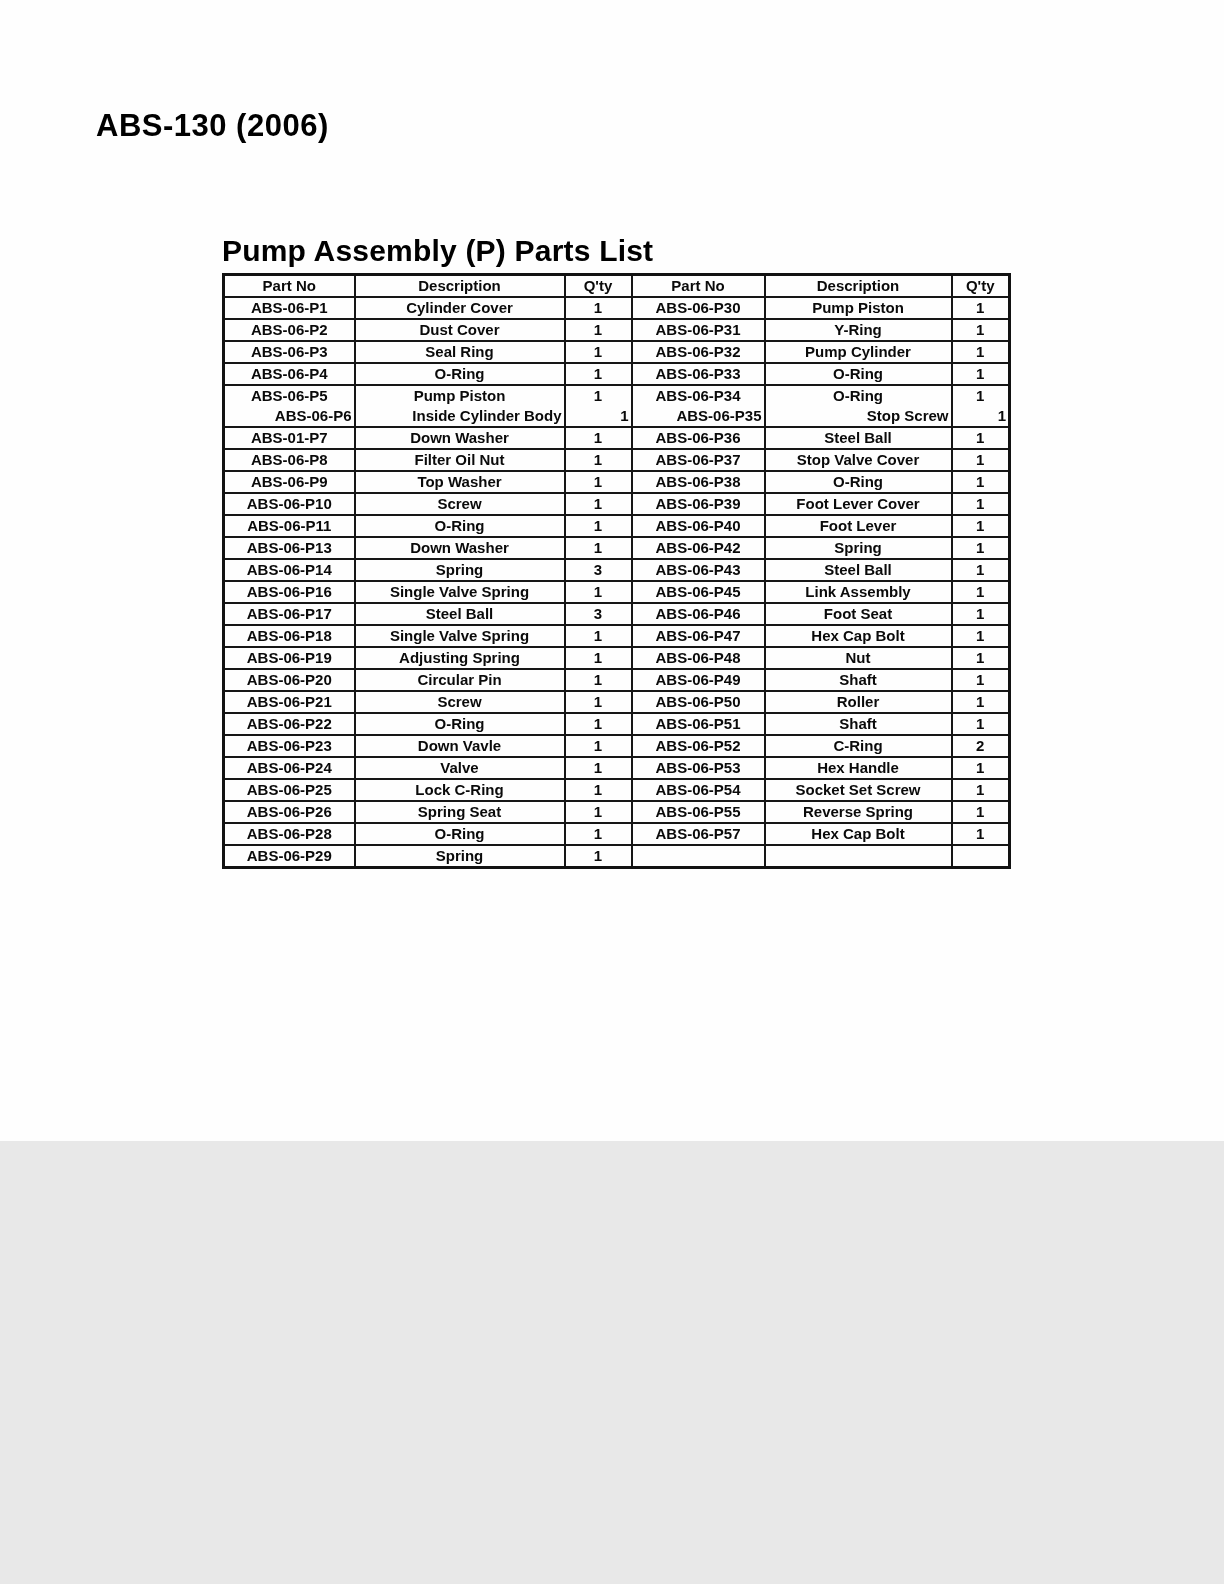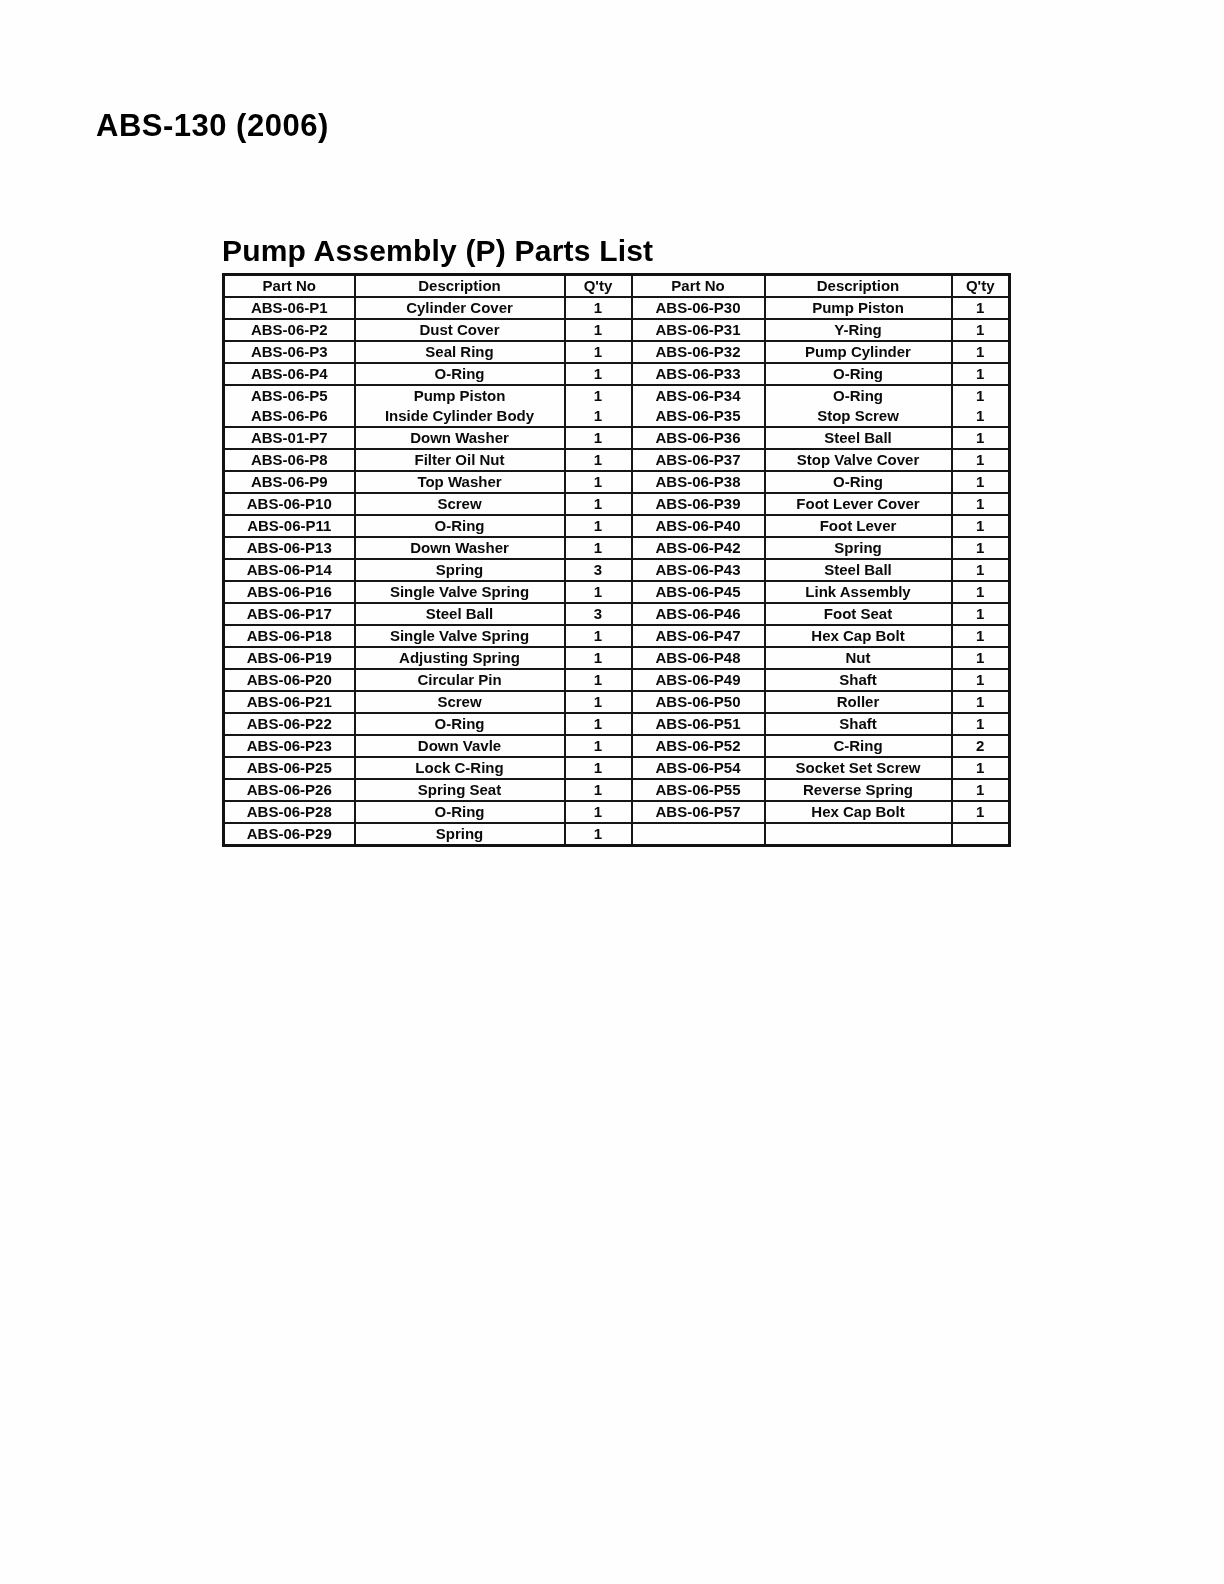--- a/index.html
+++ b/index.html
@@ -1,19 +1,19 @@
 <!DOCTYPE html>
 <html><head>
 <meta charset="utf-8">
 <style>
   html, body { margin: 0; padding: 0; background: #e8e8e8; }
   .page {
     position: relative;
     width: 1224px;
-    height: 1584px;
+    height: 1141px;
     margin: 0 auto;
     background: #fefefe;
     font-family: "Liberation Sans", sans-serif;
     color: #0a0a0a;
     overflow: hidden;
   }
   .doc-title {
     position: absolute;
     left: 96px;
     top: 108px;
@@ -51,21 +51,21 @@
     padding: 0 2px;
     height: 20px;
     line-height: 1.15;
     overflow: hidden;
     white-space: nowrap;
     color: #0a0a0a;
   }
   .parts-table th { font-size: 15px; }
   
   .parts-table tr.group-top td { border-bottom-style: hidden; }
-  .parts-table tr.group-bottom td { border-top-style: hidden; }
+  .parts-table tr.group-bottom td { border-top-style: hidden; text-align: right; }
 </style>
 </head>
 <body>
 
 <div class="page">
   <div class="doc-title">ABS-130 (2006)</div>
 
   <div class="table-block">
     <div class="table-title">Pump Assembly (P) Parts List</div>
 
@@ -251,20 +251,28 @@
           </tr>
           <tr>
             <td>ABS-06-P23</td>
             <td>Down Vavle</td>
             <td>1</td>
             <td>ABS-06-P52</td>
             <td>C-Ring</td>
             <td>2</td>
           </tr>
           <tr>
+            <td>ABS-06-P24</td>
+            <td>Valve</td>
+            <td>1</td>
+            <td>ABS-06-P53</td>
+            <td>Hex Handle</td>
+            <td>1</td>
+          </tr>
+          <tr>
             <td>ABS-06-P25</td>
             <td>Lock C-Ring</td>
             <td>1</td>
             <td>ABS-06-P54</td>
             <td>Socket Set Screw</td>
             <td>1</td>
           </tr>
           <tr>
             <td>ABS-06-P26</td>
             <td>Spring Seat</td>

